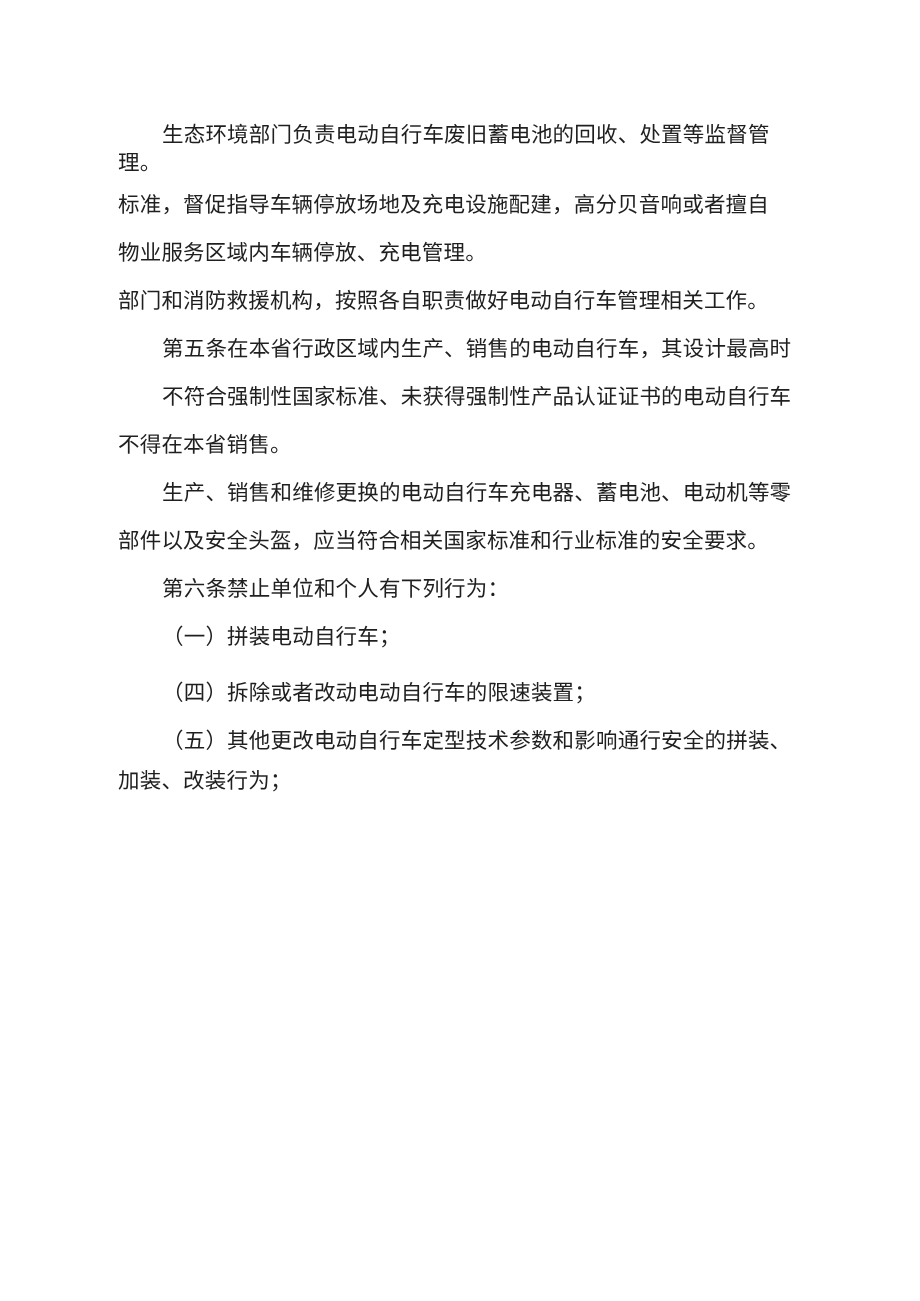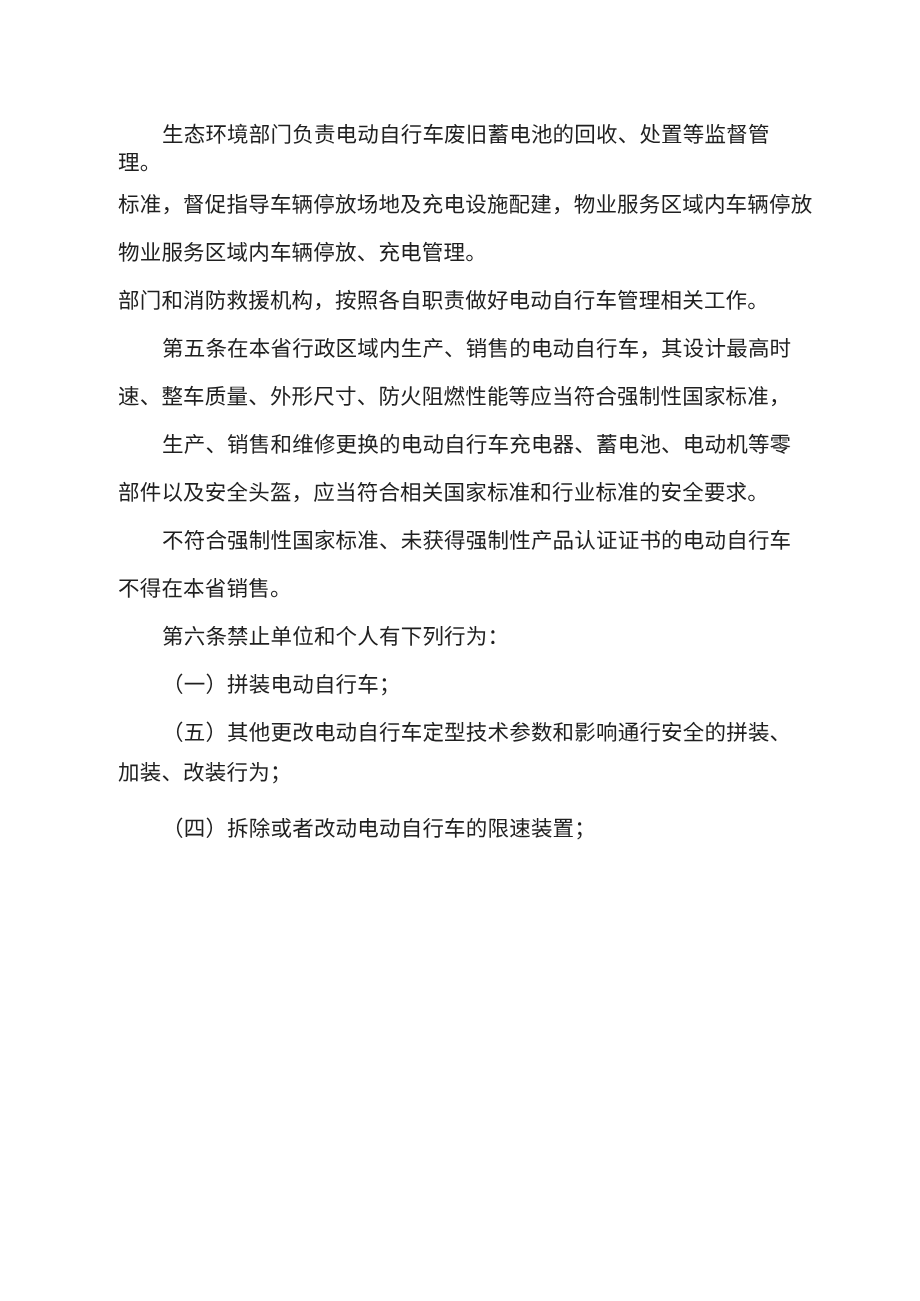--- a/index.html
+++ b/index.html
@@ -50,47 +50,46 @@
 </head>
 <body>
 
 <div class="page">
   <div class="content" id="doc-content" style="color: rgb(31, 31, 31);">
       <div class="para p-0">
         <div class="line first">生态环境部门负责电动自行车废旧蓄电池的回收、处置等监督管</div>
         <div class="line">理。</div>
       </div>
       <div class="para p-1">
-        <div class="line">标准，督促指导车辆停放场地及充电设施配建，物业服务区域内车辆停放</div>
+        <div class="line">标准，督促指导车辆停放场地及充电设施配建，高分贝音响或者擅自</div>
         <div class="line">物业服务区域内车辆停放、充电管理。</div>
       </div>
       <div class="para p-2">
         <div class="line">部门和消防救援机构，按照各自职责做好电动自行车管理相关工作。</div>
       </div>
       <div class="para p-3">
         <div class="line first">第五条在本省行政区域内生产、销售的电动自行车，其设计最高时</div>
-        <div class="line">速、整车质量、外形尺寸、防火阻燃性能等应当符合强制性国家标准，</div>
+      </div>
+      <div class="para p-5">
+        <div class="line first">不符合强制性国家标准、未获得强制性产品认证证书的电动自行车</div>
+        <div class="line">不得在本省销售。</div>
       </div>
       <div class="para p-4">
         <div class="line first">生产、销售和维修更换的电动自行车充电器、蓄电池、电动机等零</div>
         <div class="line">部件以及安全头盔，应当符合相关国家标准和行业标准的安全要求。</div>
-      </div>
-      <div class="para p-5">
-        <div class="line first">不符合强制性国家标准、未获得强制性产品认证证书的电动自行车</div>
-        <div class="line">不得在本省销售。</div>
       </div>
       <div class="para p-6">
         <div class="line first">第六条禁止单位和个人有下列行为：</div>
       </div>
       <div class="para p-7">
         <div class="line first">（一）拼装电动自行车；</div>
       </div>
       <div class="para p-9">
       </div>
+      <div class="para p-10">
+        <div class="line first">（四）拆除或者改动电动自行车的限速装置；</div>
+      </div>
       <div class="para p-11">
         <div class="line first">（五）其他更改电动自行车定型技术参数和影响通行安全的拼装、</div>
         <div class="line">加装、改装行为；</div>
-      </div>
-      <div class="para p-10">
-        <div class="line first">（四）拆除或者改动电动自行车的限速装置；</div>
       </div>
     </div>
 </div>
 
 </body></html>

